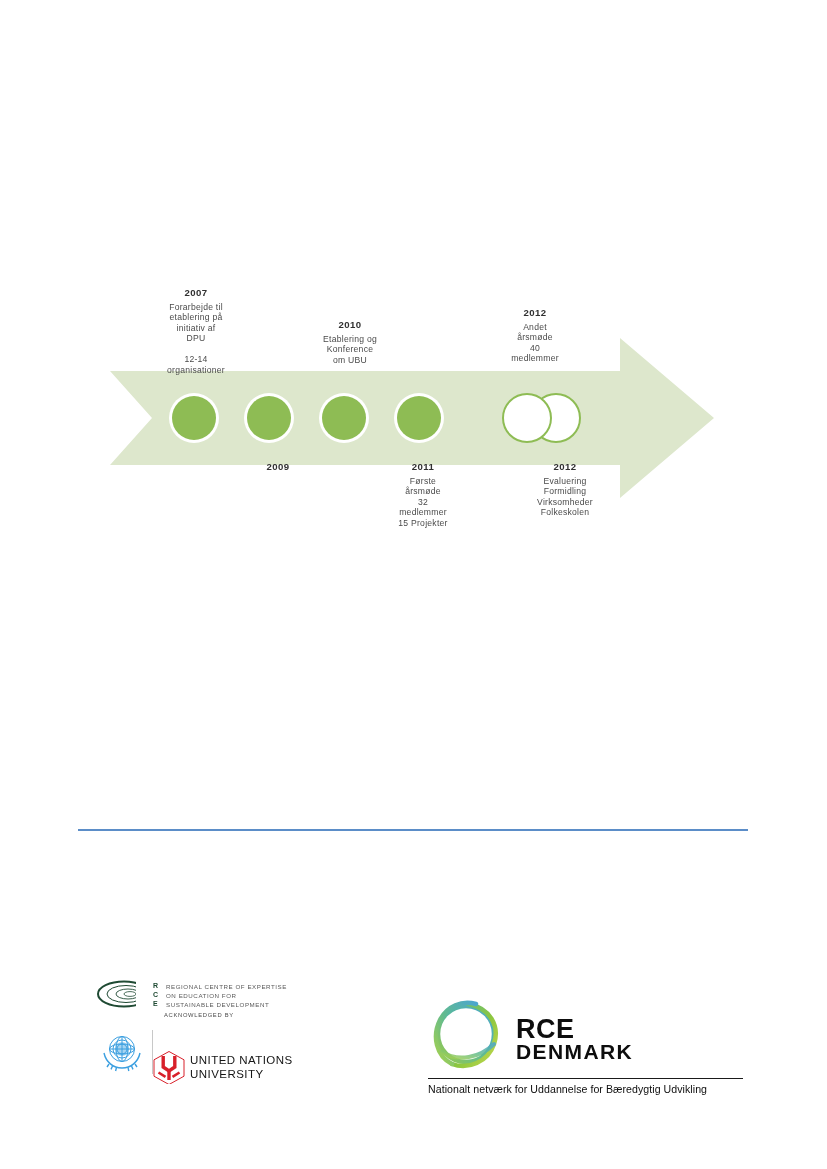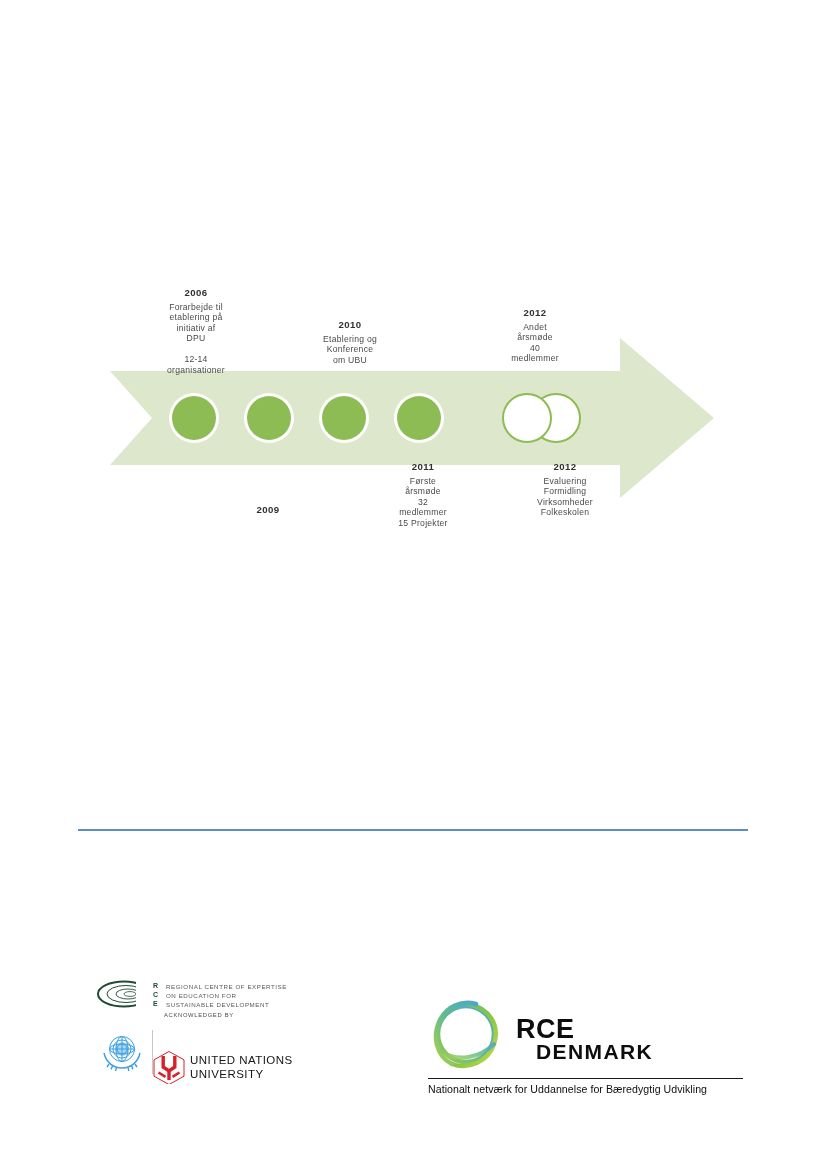--- a/index.html
+++ b/index.html
@@ -143,21 +143,20 @@
   }
   #rcedk-denmark {
     position: absolute;
     left: 88px;
     top: 45px;
     font-size: 21px;
     font-weight: bold;
     letter-spacing: 1.4px;
     color: #0d0d0d;
     line-height: 1;
-    margin-left: 20px;
   }
   #rcedk-rule {
     position: absolute;
     left: 0;
     top: 82px;
     width: 315px;
     height: 0;
     border-top: 1.3px solid #1a1a1a;
   }
   #rcedk-tagline {
@@ -189,21 +188,21 @@
     <circle cx="344" cy="418" r="22" fill="#8ebc54"></circle>
 
     <circle cx="419" cy="418" r="25" fill="#ffffff"></circle>
     <circle cx="419" cy="418" r="22" fill="#8ebc54"></circle>
 
     <circle cx="556" cy="418" r="24" fill="#ffffff" stroke="#8ebc54" stroke-width="2"></circle>
     <circle cx="527" cy="418" r="24" fill="#ffffff" stroke="#8ebc54" stroke-width="2"></circle>
   </svg>
 
   <div class="tl-label tl-above" style="left:141px; top:287px; width:110px;">
-    <span class="tl-year">2006</span>
+    <span class="tl-year">2007</span>
     <span class="tl-line">Forarbejde til
 etablering på
 initiativ af
 DPU
 
 12-14
 organisationer</span>
   </div>
 
   <div class="tl-label tl-above" style="left:296px; top:319px; width:108px;">
@@ -214,21 +213,21 @@
   </div>
 
   <div class="tl-label tl-above" style="left:482px; top:307px; width:106px;">
     <span class="tl-year">2012</span>
     <span class="tl-line">Andet
 årsmøde
 40
 medlemmer</span>
   </div>
 
-  <div class="tl-label tl-below" style="left:200px; top:461px; width:136px;margin-top:43px;">
+  <div class="tl-label tl-below" style="left:210px; top:461px; width:136px;">
     <span class="tl-year">2009</span>
   </div>
 
   <div class="tl-label tl-below" style="left:372px; top:461px; width:102px;">
     <span class="tl-year">2011</span>
     <span class="tl-line">Første
 årsmøde
 32
 medlemmer
 15 Projekter</span>

